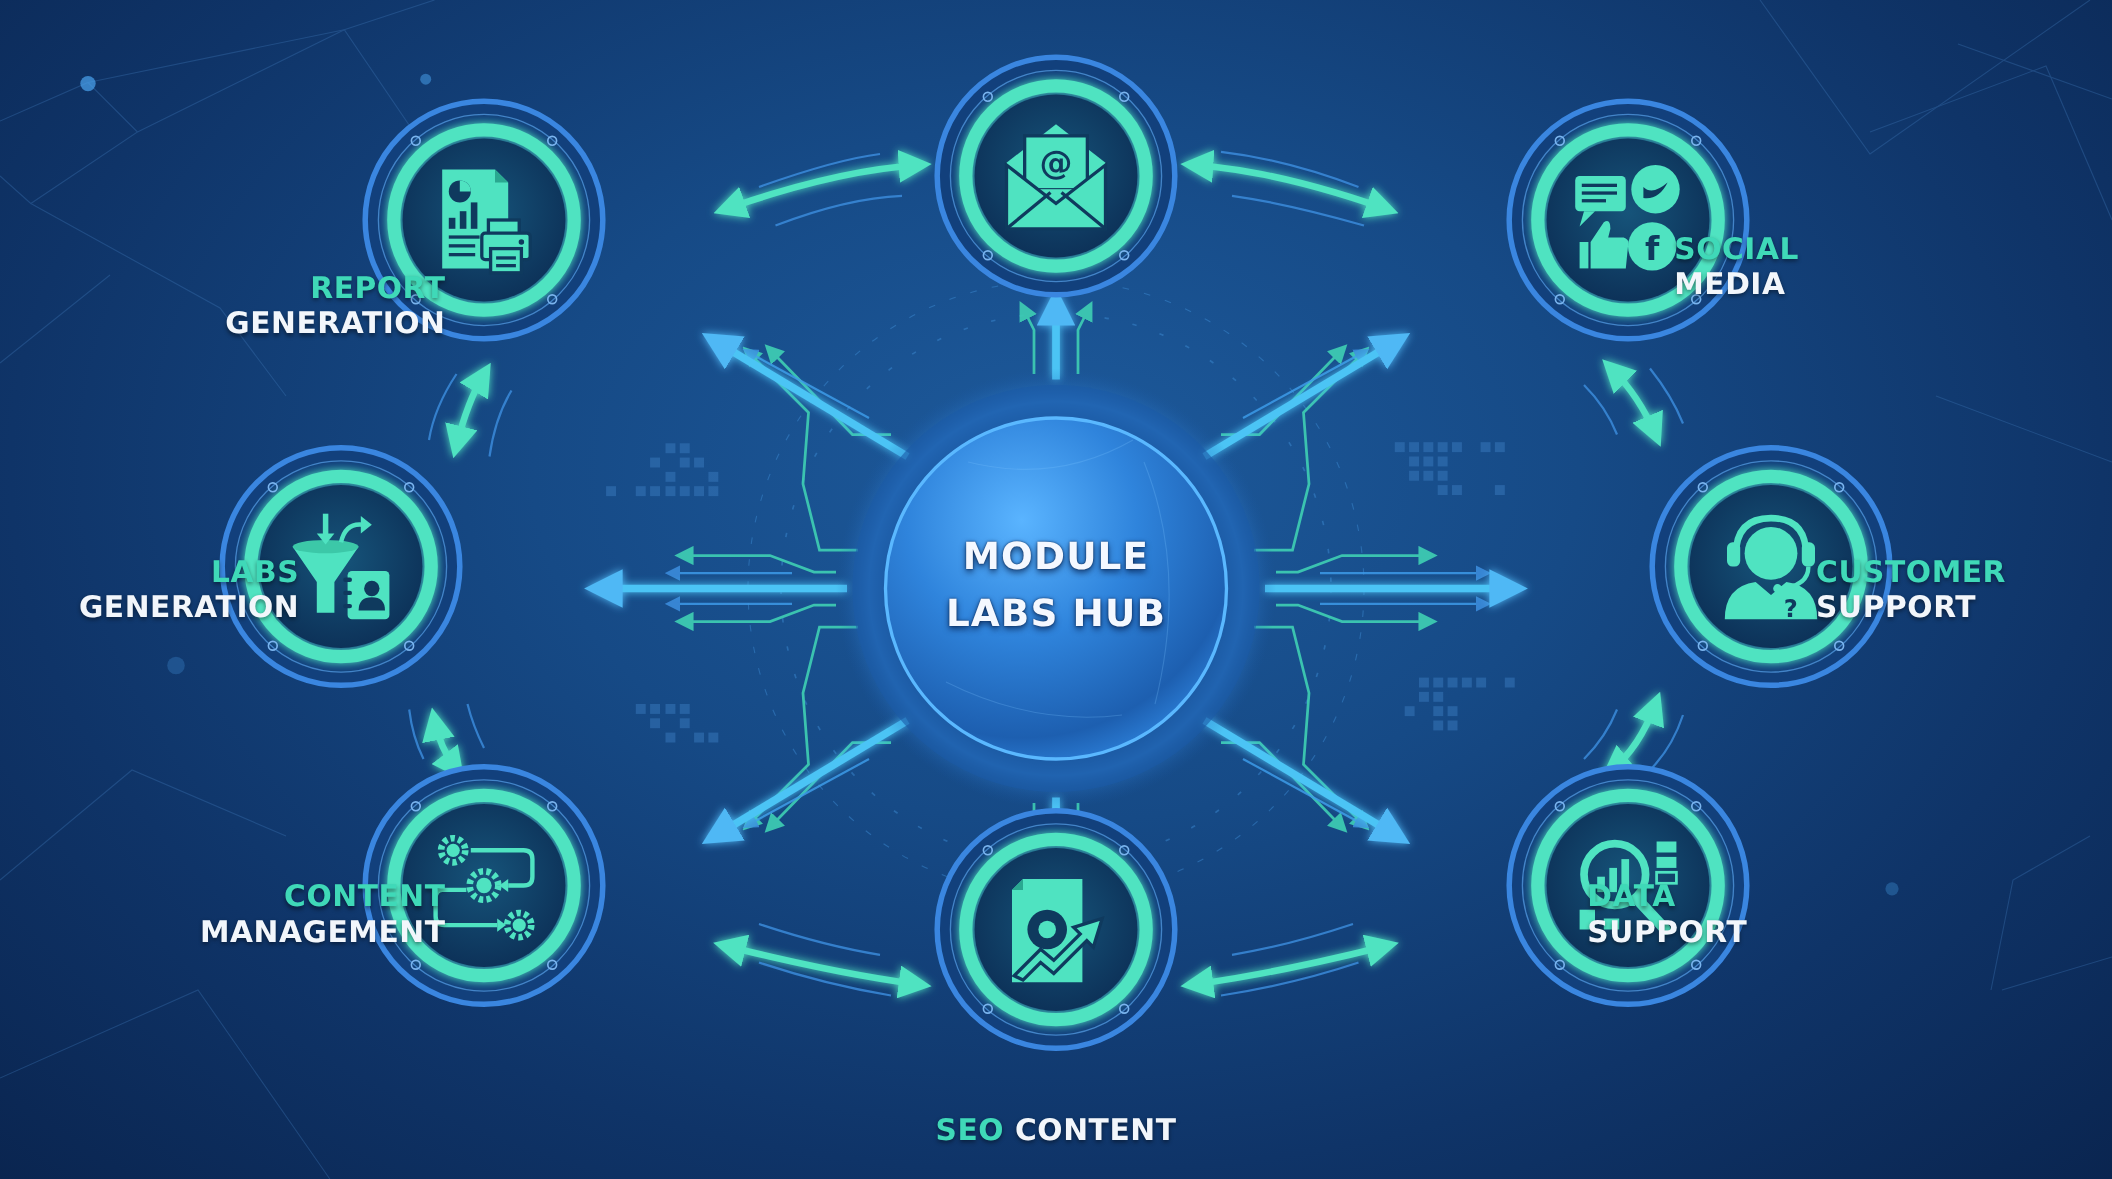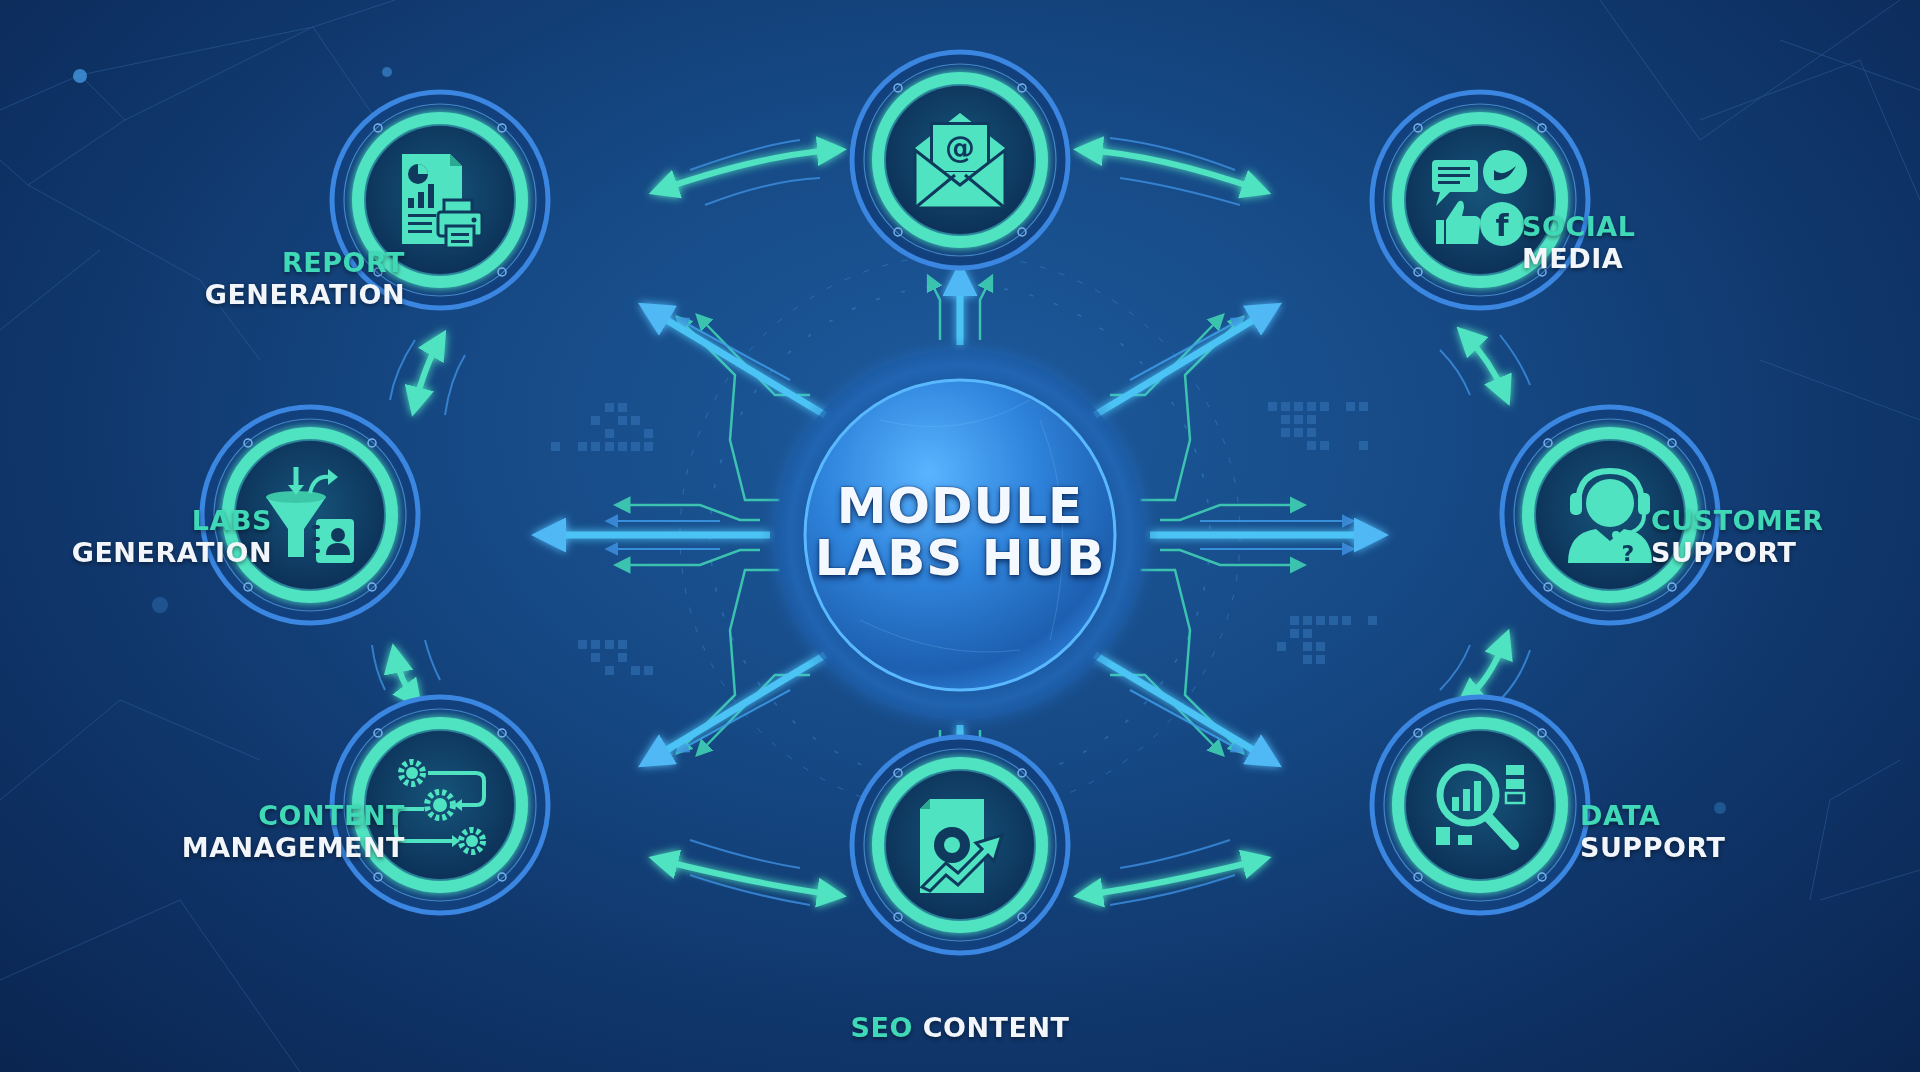--- a/index.html
+++ b/index.html
@@ -15,21 +15,21 @@
     text-shadow: 0 2px 4px rgba(0,0,0,0.45);
   }
   .label .l1 { color:#3fd9b8; display:block; }
   .label .l2 { color:#f2f6fb; display:block; }
   .label.right { text-align:right; }
   .label.left { text-align:left; }
   .label.center { text-align:center; }
   .label.center span { display:inline; }
   .hub-title {
     position:absolute; left:760px; top:480px; width:400px; text-align:center;
-    color:#f4f8ff; font-weight:bold; font-size:50px; line-height:52px; letter-spacing:1px;
+    color:#f4f8ff; font-weight:bold; font-size:34px; line-height:52px; letter-spacing:1px;
     text-shadow: 0 3px 6px rgba(0,20,60,0.7), 0 0 2px #0a2a5a;
   }
 </style>
 </head>
 <body>
 
 <div id="stage">
 
   <svg class="layer" width="1920" height="1072">
     <g stroke="#3f78b8" stroke-width="1" opacity="0.35" fill="none">
@@ -391,21 +391,21 @@
   <div class="label left" style="left:1522px; top:211px;">
     <span class="l1">SOCIAL</span>
     <span class="l2">MEDIA</span>
   </div>
 
   <div class="label left" style="left:1651px; top:505px;">
     <span class="l1">CUSTOMER</span>
     <span class="l2">SUPPORT</span>
   </div>
 
-  <div class="label left" style="left:1580px; top:800px;">
+  <div class="label left" style="left:1443px; top:800px;">
     <span class="l1">DATA</span>
     <span class="l2">SUPPORT</span>
   </div>
 
   <div class="label center" style="left:760px; top:1012px; width:400px;">
     <span class="l1">SEO</span>
     <span class="l2">CONTENT</span>
   </div>
 
   <div class="label right" style="left:100px; width:305px; top:800px;">

